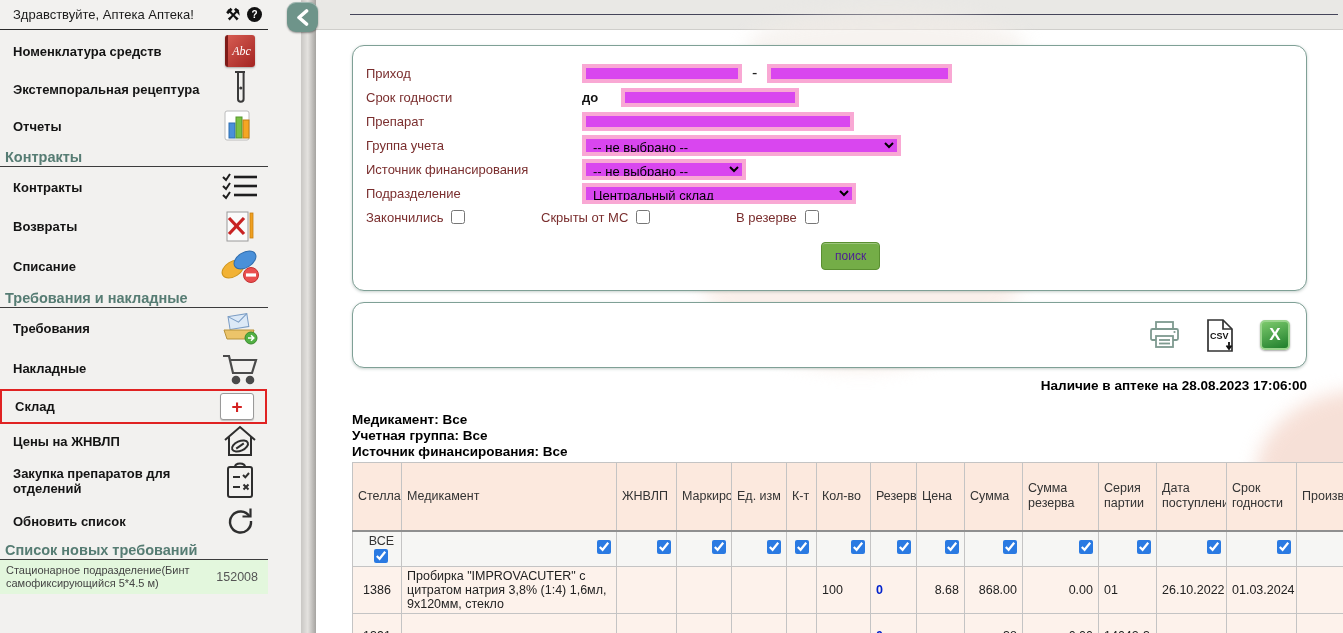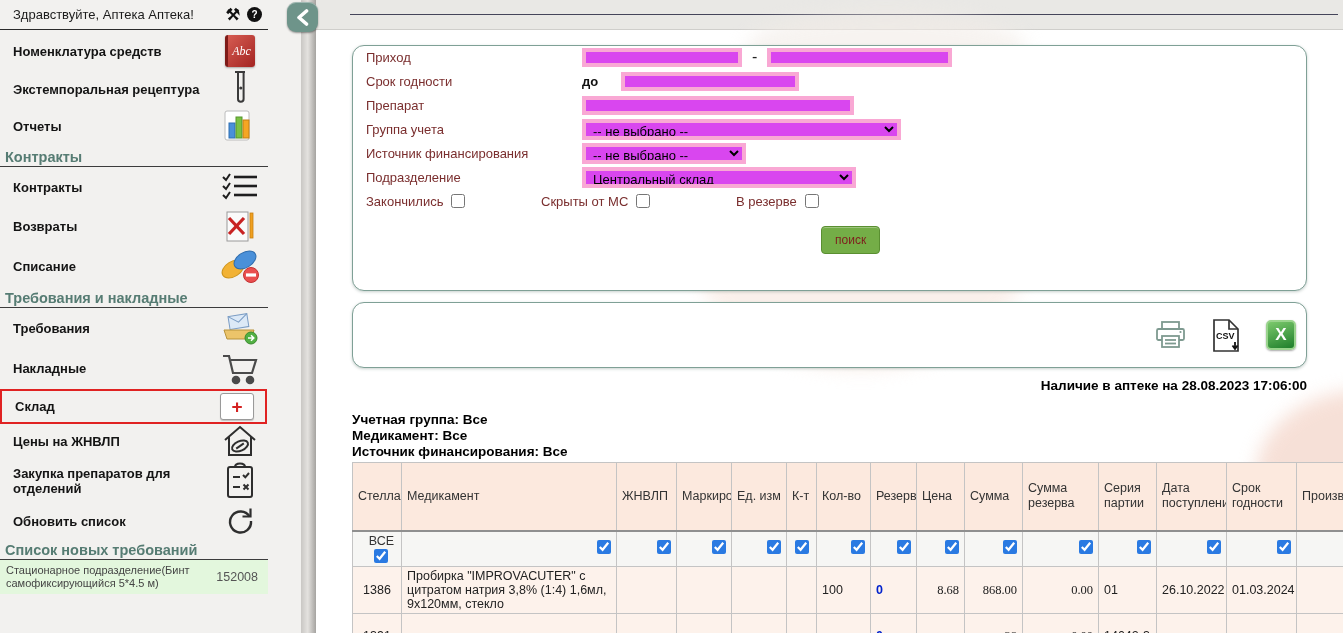--- a/index.html
+++ b/index.html
@@ -72,47 +72,47 @@
   .blob { position:absolute; border-radius:50%; filter:blur(9px);
     pointer-events:none; z-index:0; }
   .b1 { left:940px; top:390px; width:220px; height:170px; background:#f4d6ca; opacity:.75;}
   .b2 { left:380px; top:140px; width:330px; height:230px; background:#f7e4db; opacity:.55;}
   .b3 { left:290px; top:520px; width:330px; height:150px; background:#f7e4db; opacity:.6;}
   .b4 { left:430px; top:12px; width:280px; height:70px; background:#f2ece7; opacity:.6;}
 
   .panel { position:absolute; left:36px; width:955px; background:#fff;
     border:1px solid #7fa096; border-radius:12px;
     box-shadow:0 1px 3px rgba(70,100,90,.3); z-index:1; }
-  #filter-panel { top:45px; height:246px; }
+  #filter-panel { top:45px; height:246px; padding-top:16px; }
 
   .frow { height:22px; margin-bottom:2px; display:flex; align-items:center; }
   .flabel { width:229px; padding-left:13px; color:#7a2e2e; font-size:13px;
     flex:none; }
   .tin { height:19px; border:4px solid #f9a8d4; background:#d946ef;
     font-size:13px; padding:0 3px; font-family:inherit; }
   .dash { margin:0 10px; color:#222; }
   .do-prefix { font-weight:bold; font-size:13px; color:#111; margin-right:23px; }
   select.tin { height:21px; font-size:13px; }
   .w160{width:160px}.w185{width:185px}.w178{width:178px}.w272{width:272px}
   .w319{width:319px}.w164{width:164px}.w274{width:274px}
 
   .cbrow { display:flex; align-items:center; height:22px; margin-top:2px; }
   .fcb { display:flex; align-items:center; gap:8px; color:#7a2e2e;
     font-size:13px; }
   .fcb input { width:13px; height:13px; }
   .fcb1 { margin-left:13px; width:175px; }
   .fcb2 { width:195px; }
 
   .search-btn { margin:14px 0 0 468px; background:#74ad47;
-    border:1px solid #5a8f31; border-radius:4px; color:#7f1d1d; font-size:12px;
+    border:1px solid #5a8f31; border-radius:4px; color:#4c1d95; font-size:12px;
     padding:6px 13px; font-family:inherit; cursor:pointer;
     box-shadow:inset 0 1px 0 rgba(255,255,255,.3); }
 
   #toolbar-panel { top:302px; height:66px; display:flex; align-items:center;
-    justify-content:flex-end; gap:24px; padding-right:10px; }
+    justify-content:flex-end; gap:24px; padding-right:16px; }
   .tool-btn { background:none; border:none; cursor:pointer; padding:0;
     display:flex; align-items:center; }
   .excel-ic { width:30px; height:30px; border-radius:5px;
     background:linear-gradient(160deg,#7cc96c,#1e7e2b);
     border:2px solid #9ad48d; color:#fff; font-weight:bold; font-size:17px;
     display:flex; align-items:center; justify-content:center;
     box-shadow:0 1px 2px rgba(0,0,0,.35); }
 
   .status { position:absolute; top:378px; left:36px; width:955px;
     text-align:right; font-weight:bold; font-size:13.5px; color:#000;
@@ -130,21 +130,21 @@
   thead th { background:#fce9de; font-weight:normal; text-align:left;
     height:68px; color:#333; border-bottom:2px solid #8f8f8f;
     line-height:15px; }
   .allrow td { background:#f6f6f4; height:36px; text-align:right; }
   .allrow td.ctr { text-align:center; }
   .all-cell { display:flex; flex-direction:column; align-items:flex-end; }
   .all-cell span { font-size:12.5px; color:#333; padding-right:2px; }
   .all-cell input { margin:1px 8px 0 0; }
   input[type=checkbox] { width:14px; height:14px; accent-color:#2a7ae2; }
   tbody.data td { background:#fdf2eb; height:45px; line-height:14px; }
-  td.num { text-align:right;font-family:Liberation Serif, serif; }
+  td.num { text-align:right; }
   td.ctr { text-align:center; }
   td.reserve { color:#0022cc; font-weight:bold; }
 </style>
 </head>
 <body>
 
 <div id="sidebar">
  <div class="sb-inner">
   <div class="sb-head">
     <span class="sb-greet">Здравствуйте, Аптека Аптека!</span>
@@ -382,22 +382,22 @@
         </svg>
     </button>
     <button class="tool-btn">
       <span class="excel-ic">X</span>
     </button>
   </div>
 
   <div class="status">Наличие в аптеке на 28.08.2023 17:06:00</div>
 
   <div class="summary">
+    <div>Медикамент: Все</div>
     <div>Учетная группа: Все</div>
-    <div>Медикамент: Все</div>
     <div>Источник финансирования: Все</div>
   </div>
 
   <div id="table-wrap">
     <table>
       <colgroup>
         <col style="width:49px">
           <col style="width:215px">
           <col style="width:60px">
         <col style="width:55px">

